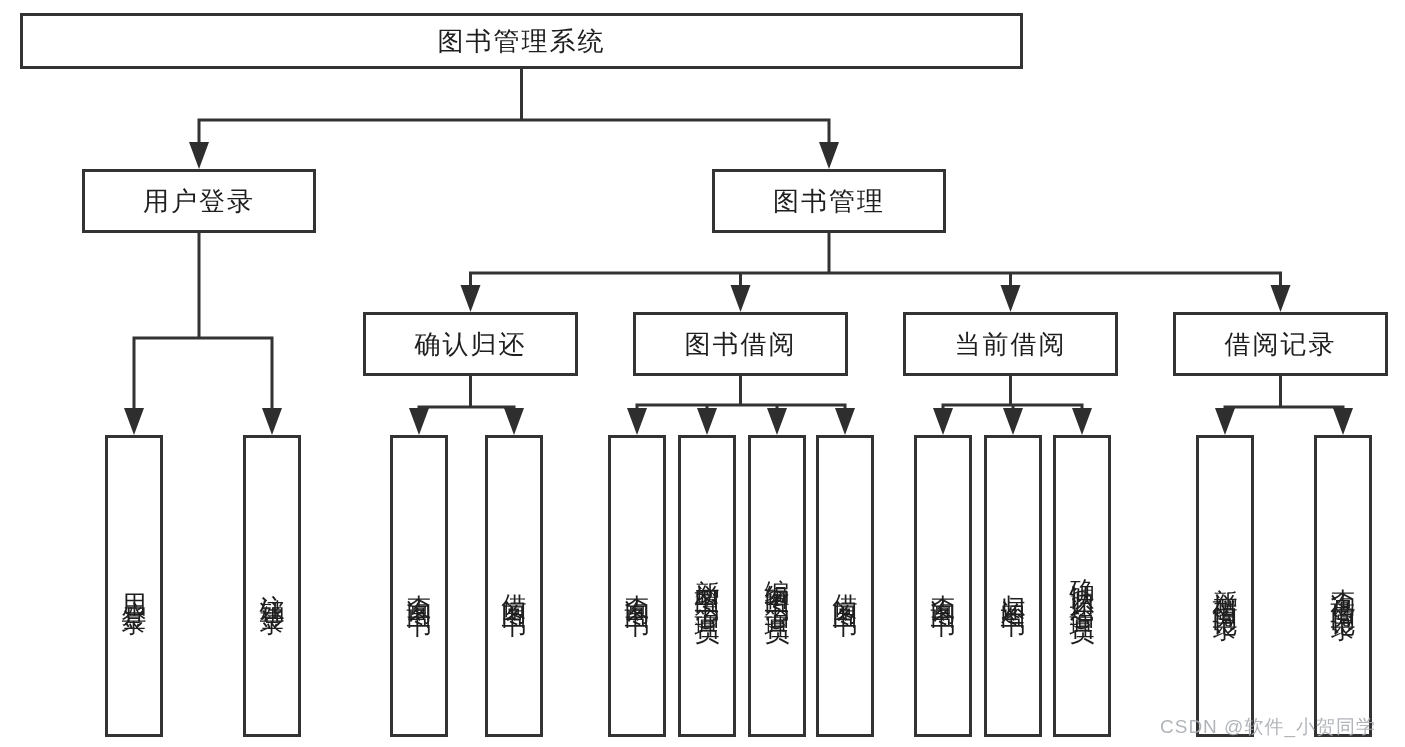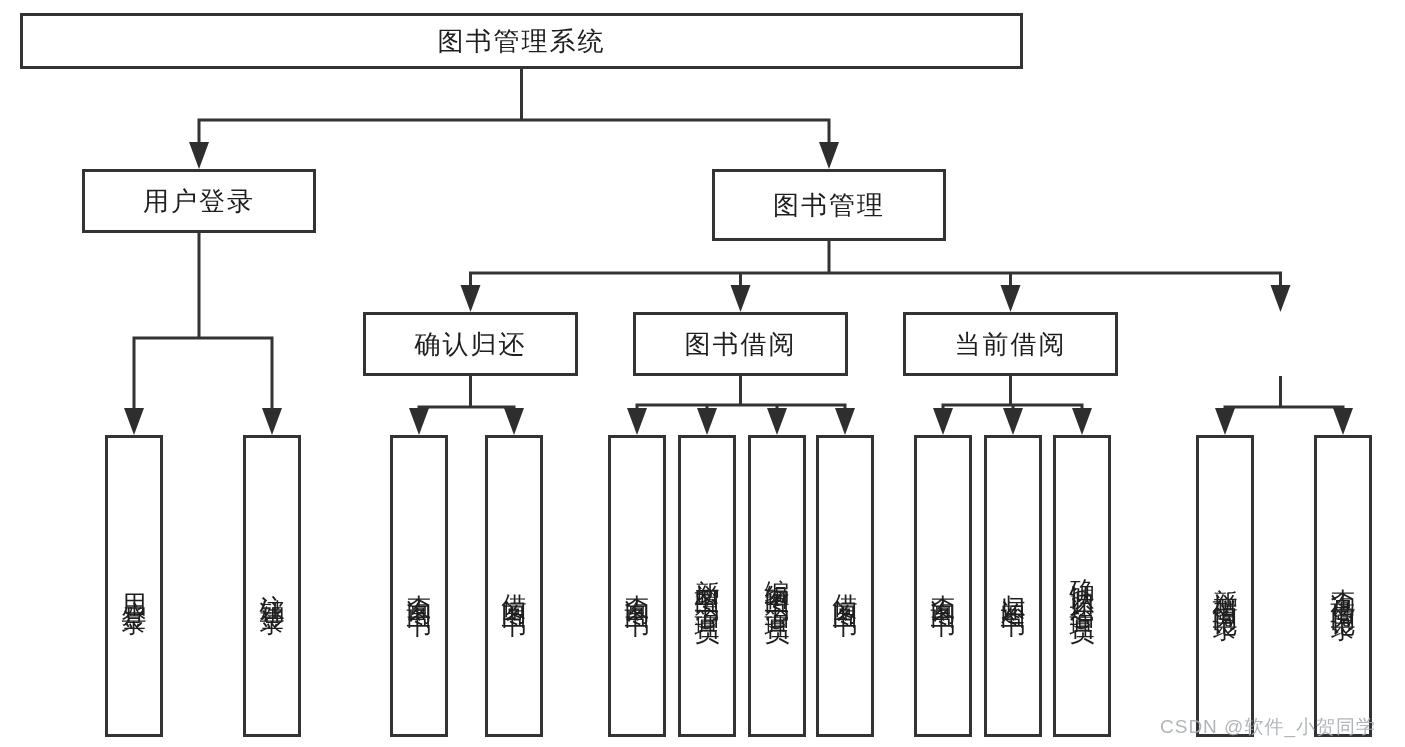--- a/index.html
+++ b/index.html
@@ -73,32 +73,35 @@
          M1333 408 L1353 408 L1343 435 Z"></path>
   </svg>
 
   <div class="node h-node" style="left:20px;top:13px;width:1003px;height:56px">
     <span class="lbl">图书管理系统</span>
   </div>
 
   <div class="node h-node" style="left:82px;top:169px;width:234px;height:64px">
     <span class="lbl">用户登录</span>
   </div>
-  <div class="node h-node" style="left:712px;top:169px;width:234px;height:72px">
+  <div class="node h-node" style="left:712px;top:169px;width:234px;height:64px">
     <span class="lbl">图书管理</span>
   </div>
 
   <div class="node h-node" style="left:363px;top:312px;width:215px;height:64px">
     <span class="lbl">确认归还</span>
   </div>
   <div class="node h-node" style="left:633px;top:312px;width:215px;height:64px">
     <span class="lbl">图书借阅</span>
   </div>
   <div class="node h-node" style="left:903px;top:312px;width:215px;height:64px">
     <span class="lbl">当前借阅</span>
+  </div>
+  <div class="node h-node" style="left:1173px;top:312px;width:215px;height:64px">
+    <span class="lbl">借阅记录</span>
   </div>
 
   <div class="node v-node" style="left:105px;top:435px;width:58px;height:302px">
     <span class="vlbl">用户登录</span>
   </div>
   <div class="node v-node" style="left:243px;top:435px;width:58px;height:302px">
     <span class="vlbl">注销登录</span>
   </div>
 
   <div class="node v-node" style="left:390px;top:435px;width:58px;height:302px">

